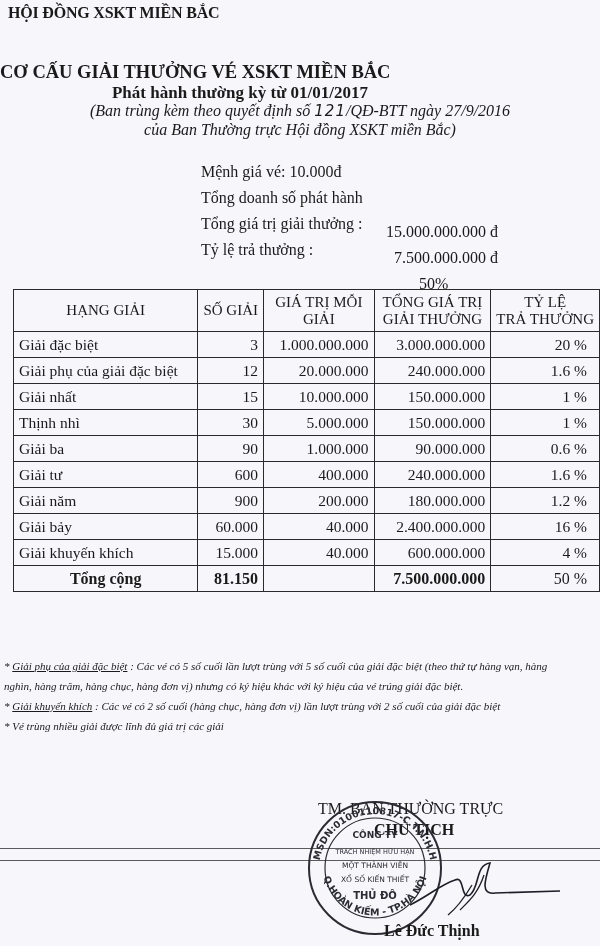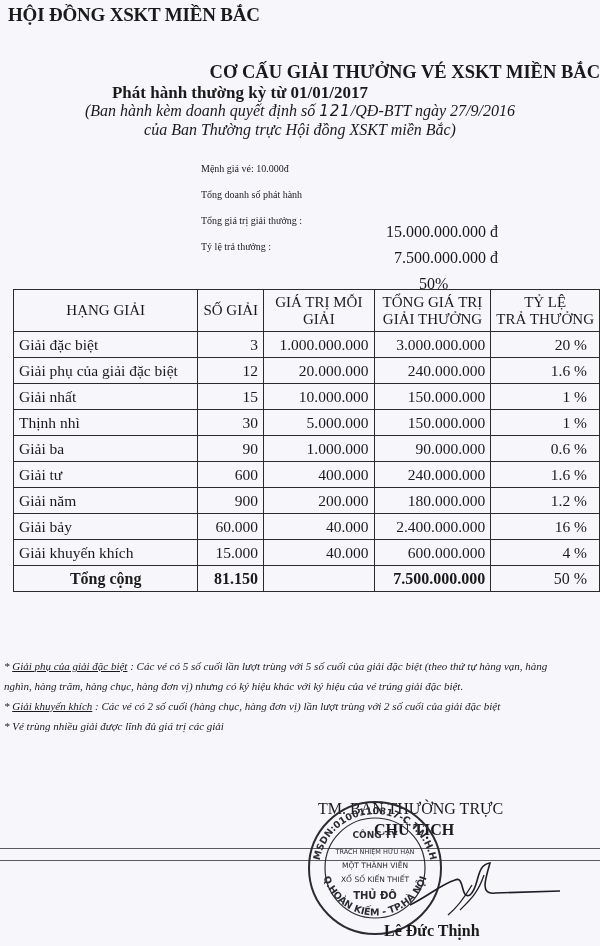--- a/index.html
+++ b/index.html
@@ -3,27 +3,27 @@
 <meta charset="utf-8">
 <style>
   html, body { margin: 0; padding: 0; }
   body {
     width: 600px; height: 946px; position: relative; overflow: hidden;
     background: #f7f6fb;
     font-family: "Liberation Serif", "DejaVu Serif", serif;
     color: #1a1a1a;
   }
   .abs { position: absolute; }
-  .org { left: 8px; top: 4px; font-size: 19px; font-weight: bold; letter-spacing: -0.2px; }
-  .title { left: 0; width: 600px; top: 62px; text-align: right; font-size: 18.5px; font-weight: bold; }
+  .org { left: 8px; top: 4px; font-size: 16px; font-weight: bold; letter-spacing: -0.2px; }
+  .title { left: 0; width: 600px; top: 62px; text-align: left; font-size: 18.5px; font-weight: bold; }
   .subtitle { left: 0; width: 480px; top: 83px; text-align: center; font-size: 17px; font-weight: bold; }
   .italic { left: 0; width: 600px; text-align: center; font-size: 16px; font-style: italic; }
   .it1 { top: 102px; }
   .it2 { top: 121px; }
-  .sum-label { left: 201px; font-size: 10px; }
+  .sum-label { left: 201px; font-size: 16px; }
   .sum-value { font-size: 16px; margin-top: 34px; }
   table.prize {
     position: absolute; left: 13px; top: 289px;
     border-collapse: collapse;
     font-size: 15.5px;
   }
   table.prize td, table.prize th {
     border: 1px solid #2a2a2a;
     padding: 0 5px;
     height: 25px;
@@ -48,21 +48,21 @@
     left: 305px; top: 798px; width: 140px; height: 140px;
   }
 </style>
 </head>
 <body>
 
 <div class="abs org">HỘI ĐỒNG XSKT MIỀN BẮC</div>
 
 <div class="abs title">CƠ CẤU GIẢI THƯỞNG VÉ XSKT MIỀN BẮC</div>
 <div class="abs subtitle">Phát hành thường kỳ từ 01/01/2017</div>
-<div class="abs italic it1"><span>(Ban hành kèm doanh quyết định số </span><span style="font-family:'DejaVu Sans',sans-serif;font-size:15px;letter-spacing:1px;">121</span><span>/QĐ-BTT ngày 27/9/2016</span></div>
+<div class="abs italic it1"><span>(Ban trùng kèm theo quyết định số </span><span style="font-family:'DejaVu Sans',sans-serif;font-size:15px;letter-spacing:1px;">121</span><span>/QĐ-BTT ngày 27/9/2016</span></div>
 <div class="abs italic it2">của Ban Thường trực Hội đồng XSKT miền Bắc)</div>
 
 <div class="abs sum-label" style="top:163px;">Mệnh giá vé: 10.000đ</div>
 <div class="abs sum-label" style="top:189px;">Tổng doanh số phát hành</div>
 <div class="abs sum-value" style="top:189px; left:386px;">15.000.000.000 đ</div>
 <div class="abs sum-label" style="top:215px;">Tổng giá trị giải thưởng :</div>
 <div class="abs sum-value" style="top:215px; left:394px;">7.500.000.000 đ</div>
 <div class="abs sum-label" style="top:241px;">Tỷ lệ trả thưởng :</div>
 <div class="abs sum-value" style="top:241px; left:419px;">50%</div>
 

